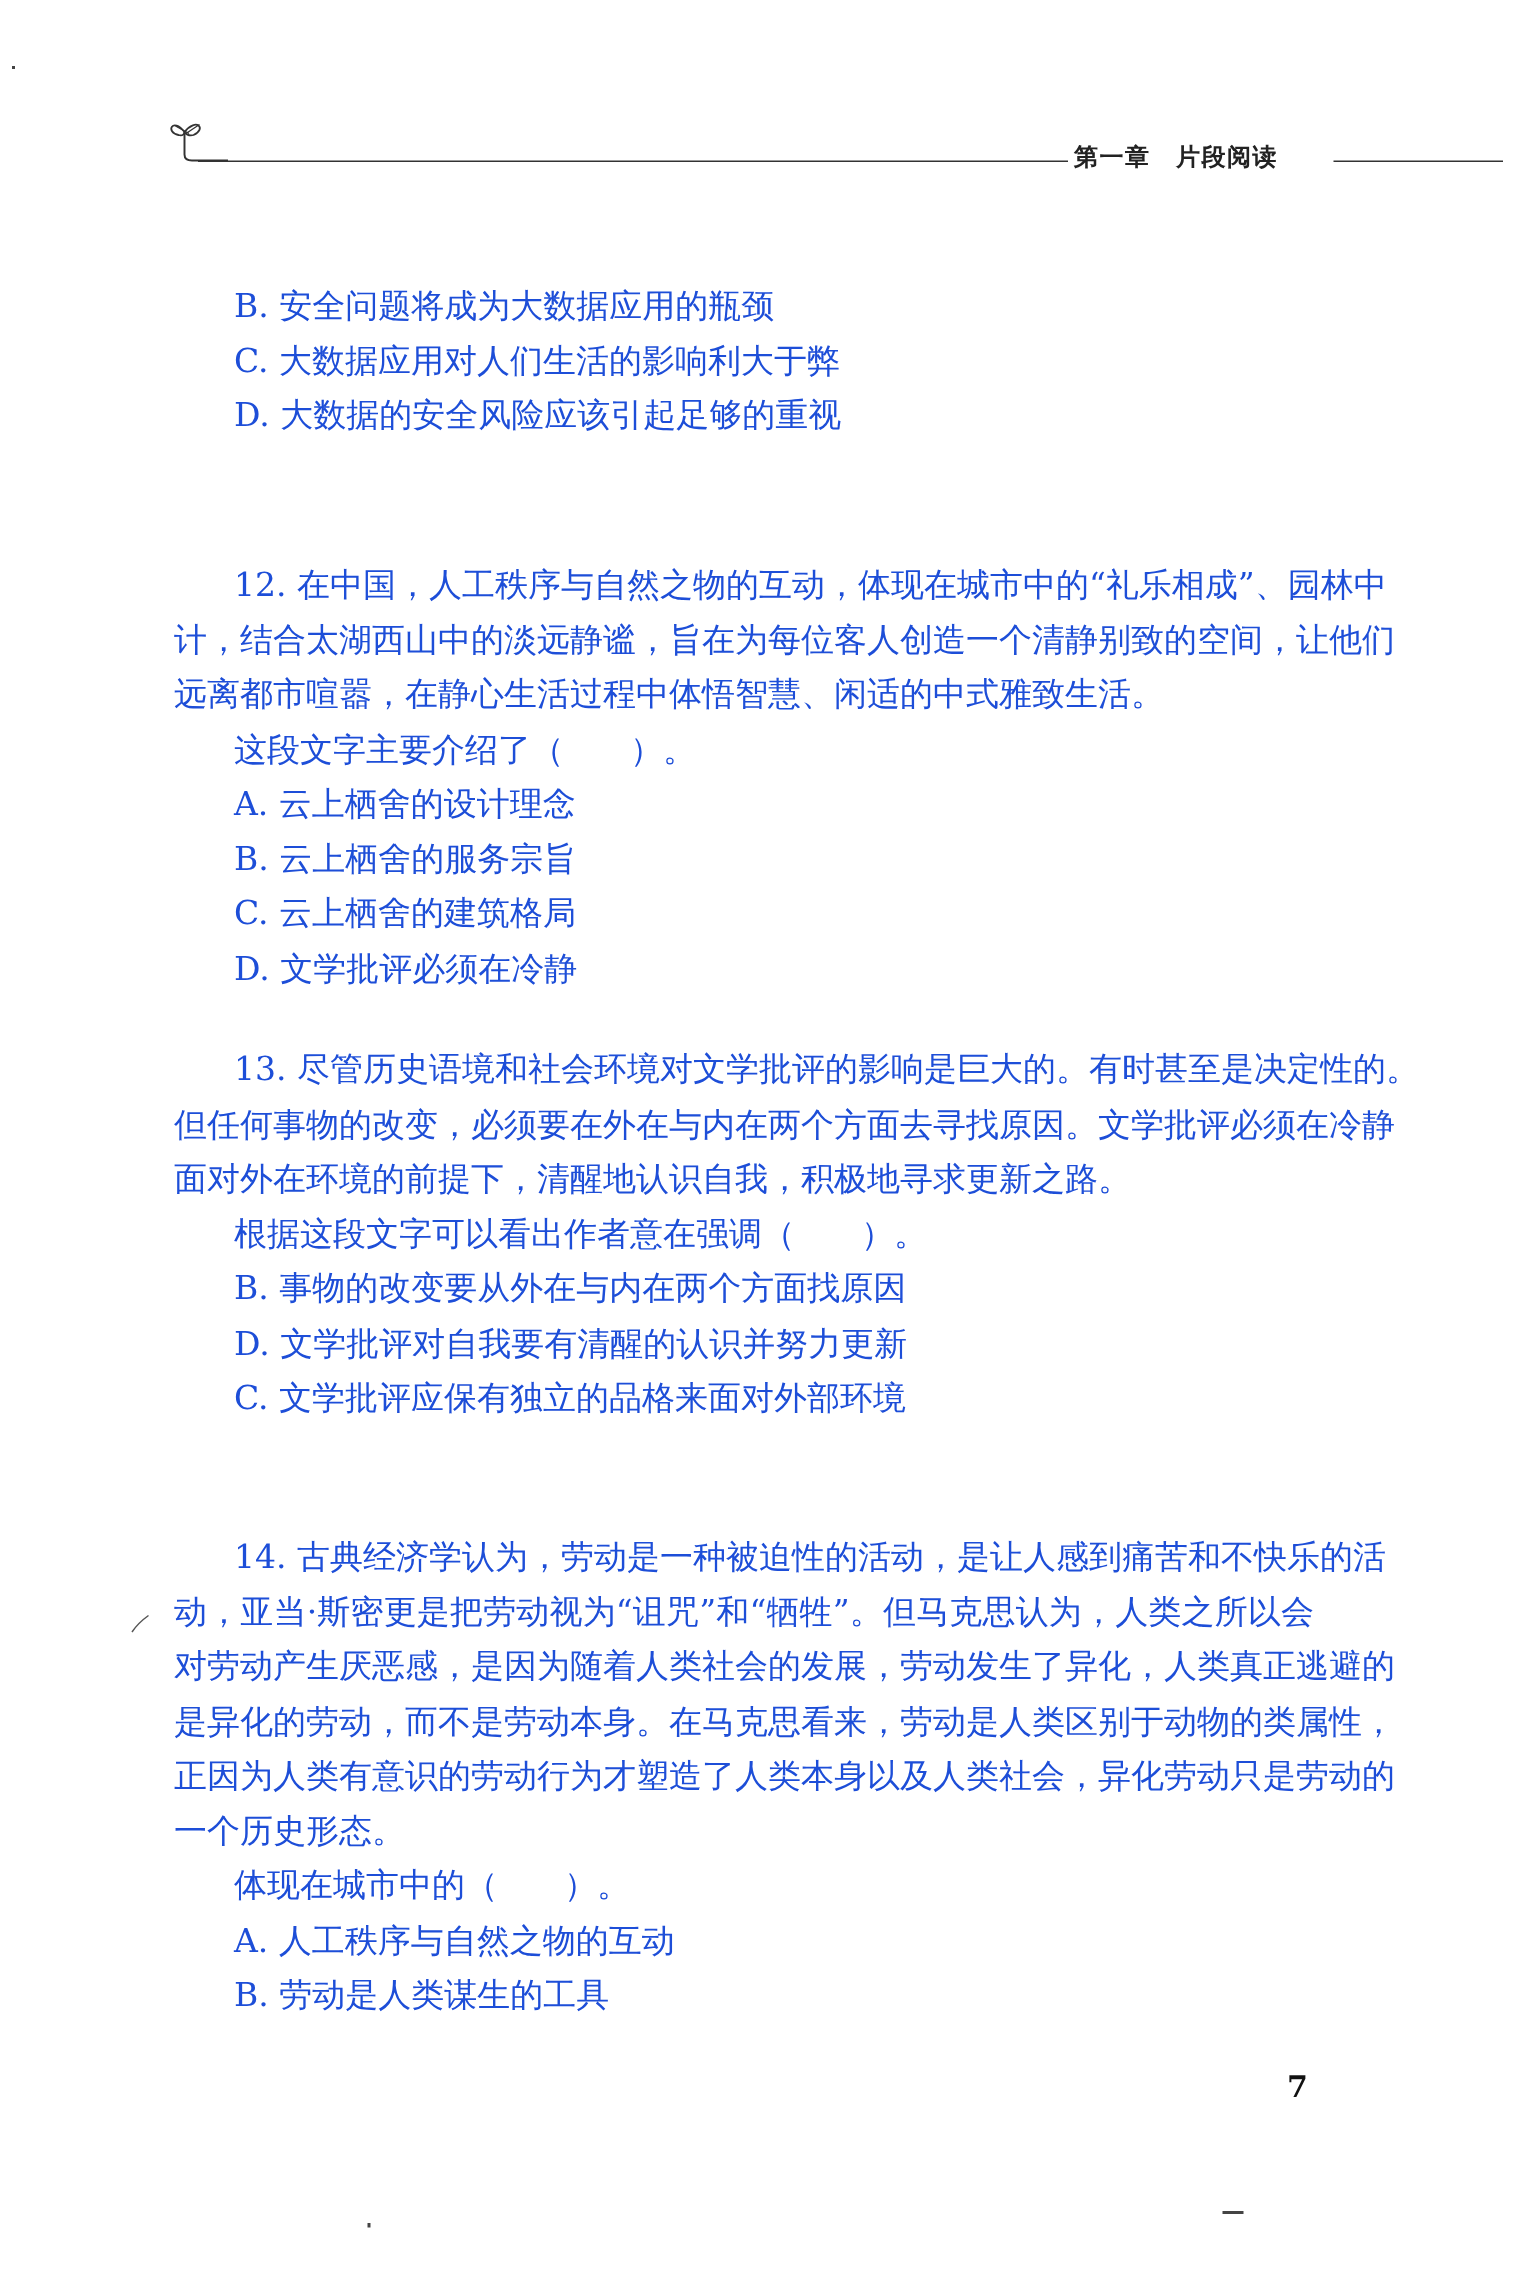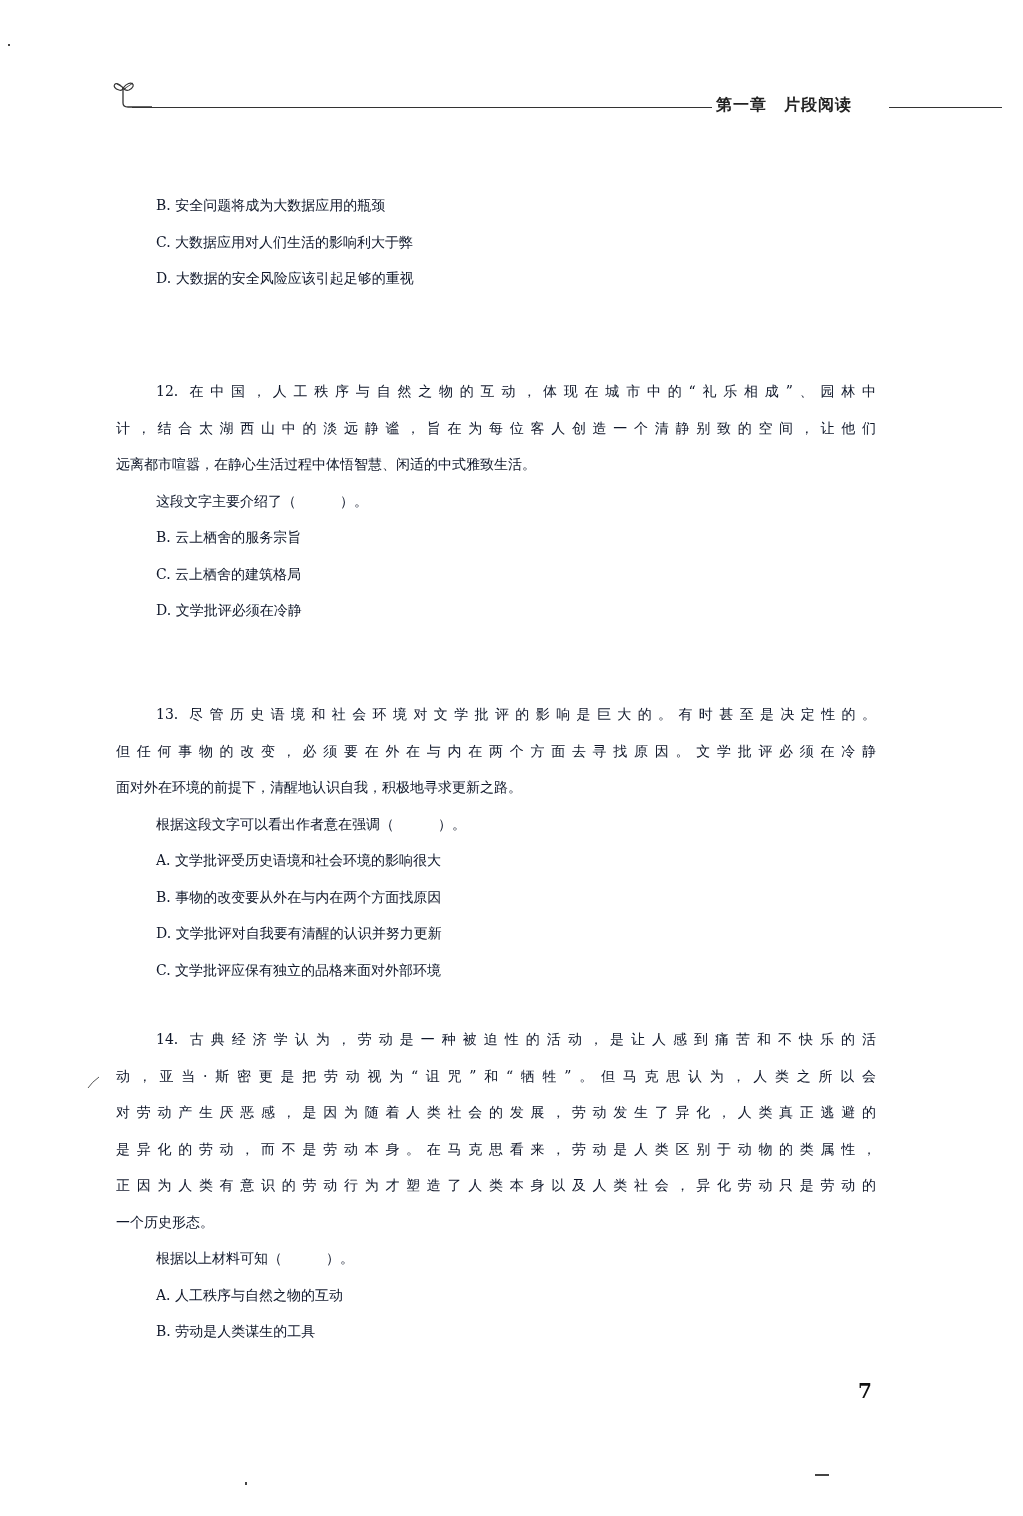--- a/index.html
+++ b/index.html
@@ -62,23 +62,23 @@
     top: 31px;
     width: 113px;
     height: 0;
     border-top: 1.4px solid #333;
   }
   
   .text {
     position: absolute;
     left: 116px;
     width: 760px;
-    font-size: 14px;
+    font-size: 22px;
     line-height: 36.5px;
-    color: #0f172a;
+    color: #1d4ed8;
   }
   .line {
     display: block;
     white-space: nowrap;
     height: 36.5px;
   }
   .indent {
     padding-left: 40px;
   }
   .justify {
@@ -126,44 +126,44 @@
     <span class="line option">B. 安全问题将成为大数据应用的瓶颈</span>
     <span class="line option">C. 大数据应用对人们生活的影响利大于弊</span>
     <span class="line option">D. 大数据的安全风险应该引起足够的重视</span>
   </div>
 
   <div class="text" style="top:327px;margin-top:42px;">
     <span class="line indent justify">12. 在中国，人工秩序与自然之物的互动，体现在城市中的“礼乐相成”、园林中</span>
     <span class="line justify">计，结合太湖西山中的淡远静谧，旨在为每位客人创造一个清静别致的空间，让他们</span>
     <span class="line">远离都市喧嚣，在静心生活过程中体悟智慧、闲适的中式雅致生活。</span>
     <span class="line option"><span>这段文字主要介绍了（</span><span class="blank"></span><span>）。</span></span>
+    <span class="line option">A. 云上栖舍的设计理念</span>
     <span class="line option">B. 云上栖舍的服务宗旨</span>
     <span class="line option">C. 云上栖舍的建筑格局</span>
     <span class="line option">D. 文学批评必须在冷静</span>
   </div>
 
   <div class="text" style="top:692px;">
     <span class="line indent justify">13. 尽管历史语境和社会环境对文学批评的影响是巨大的。有时甚至是决定性的。</span>
     <span class="line justify">但任何事物的改变，必须要在外在与内在两个方面去寻找原因。文学批评必须在冷静</span>
     <span class="line">面对外在环境的前提下，清醒地认识自我，积极地寻求更新之路。</span>
     <span class="line option"><span>根据这段文字可以看出作者意在强调（</span><span class="blank"></span><span>）。</span></span>
-    <span class="line option">A. 文学批评受历史语境和社会环境的影响很大</span>
     <span class="line option">B. 事物的改变要从外在与内在两个方面找原因</span>
     <span class="line option">D. 文学批评对自我要有清醒的认识并努力更新</span>
     <span class="line option">C. 文学批评应保有独立的品格来面对外部环境</span>
   </div>
 
   <div class="text" style="top:1017px;">
     <span class="line indent justify">14. 古典经济学认为，劳动是一种被迫性的活动，是让人感到痛苦和不快乐的活</span>
     <span class="line justify">动，亚当·斯密更是把劳动视为“诅咒”和“牺牲”。但马克思认为，人类之所以会</span>
     <span class="line justify">对劳动产生厌恶感，是因为随着人类社会的发展，劳动发生了异化，人类真正逃避的</span>
     <span class="line justify">是异化的劳动，而不是劳动本身。在马克思看来，劳动是人类区别于动物的类属性，</span>
     <span class="line justify">正因为人类有意识的劳动行为才塑造了人类本身以及人类社会，异化劳动只是劳动的</span>
     <span class="line">一个历史形态。</span>
-    <span class="line option"><span>根据以上材料可知（</span><span class="blank"></span><span>）。</span></span>
+    <span class="line option"><span>体现在城市中的（</span><span class="blank"></span><span>）。</span></span>
     <span class="line option">A. 人工秩序与自然之物的互动</span>
     <span class="line option">B. 劳动是人类谋生的工具</span>
   </div>
 
   <svg style="position:absolute;left:86px;top:1070px;width:16px;height:16px;" viewBox="0 0 16 16">
     <path d="M2 14 Q 6 8 13 3" stroke="#555" stroke-width="1" fill="none"></path>
   </svg>
 
   <div class="page-number">7</div>
 

